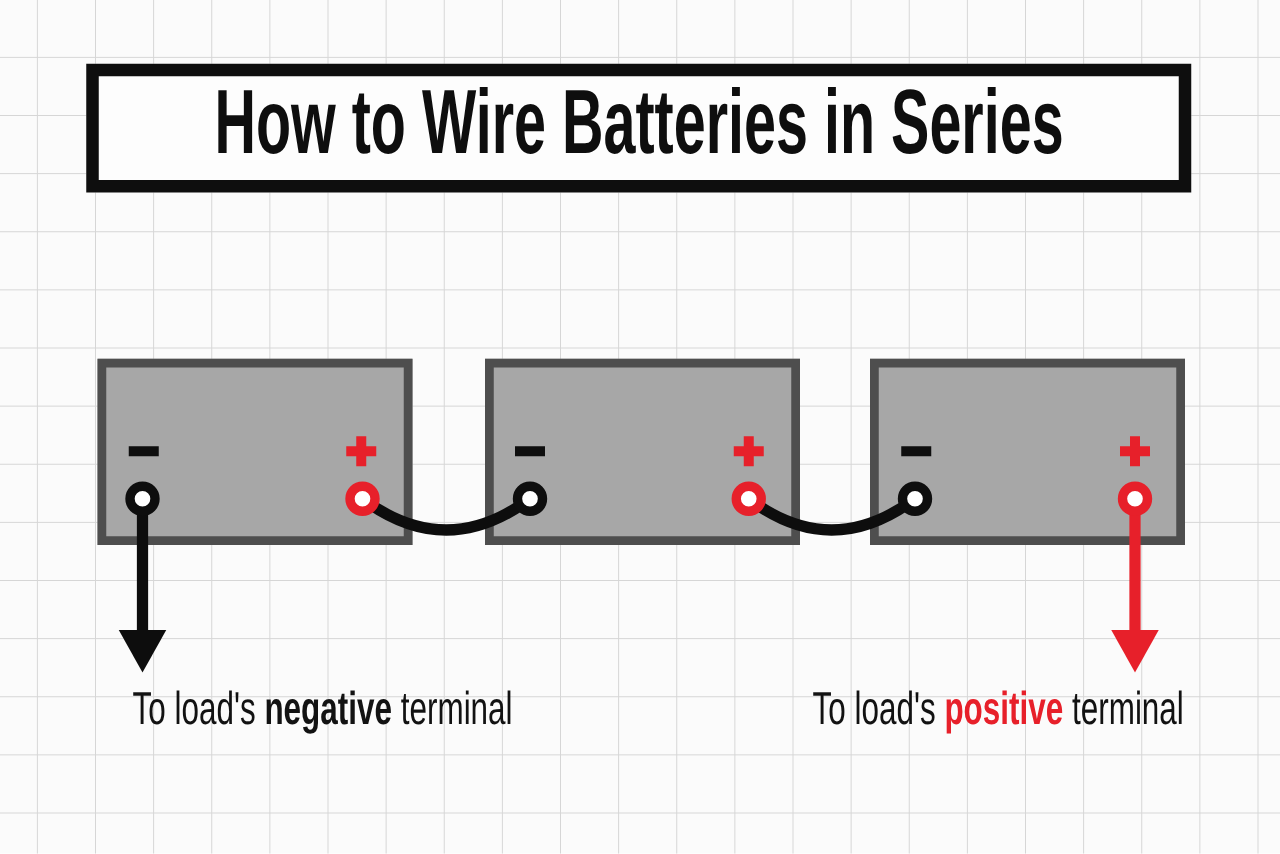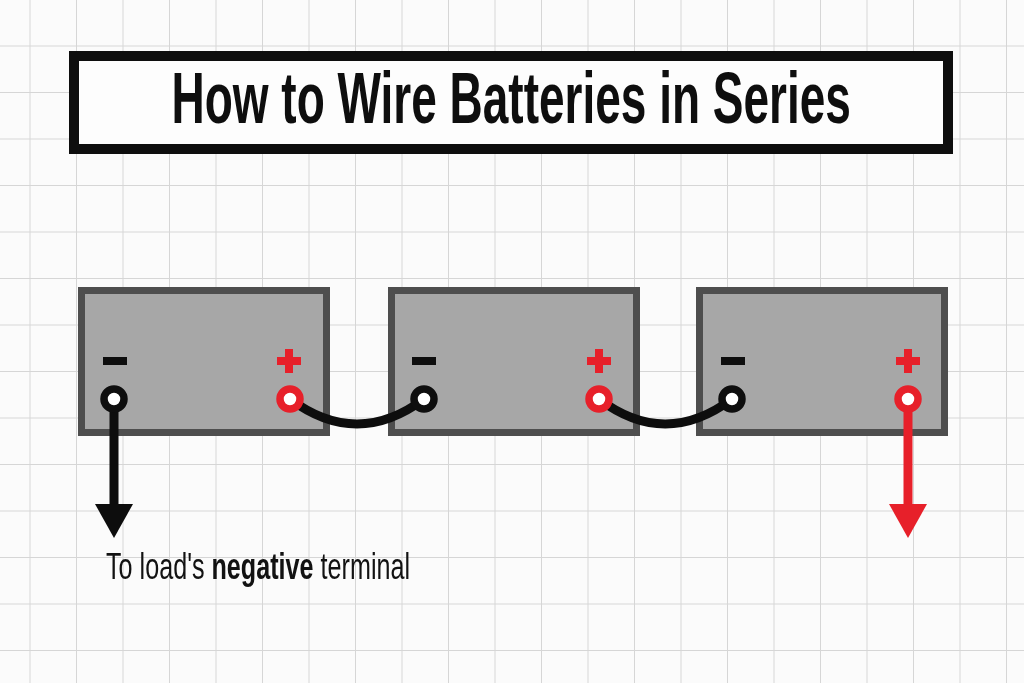--- a/index.html
+++ b/index.html
@@ -154,14 +154,21 @@
   </svg>
 
   <div class="load-label load-label-left">
     <span class="label-scale">
       <span>To load's</span>
       <span class="label-em">negative</span>
       <span>terminal</span>
     </span>
   </div>
 
+  <div class="load-label load-label-right">
+    <span class="label-scale">
+      <span>To load's</span>
+      <span class="label-em-red">positive</span>
+      <span>terminal</span>
+    </span>
+  </div>
 
 </div>
 
 </body></html>

